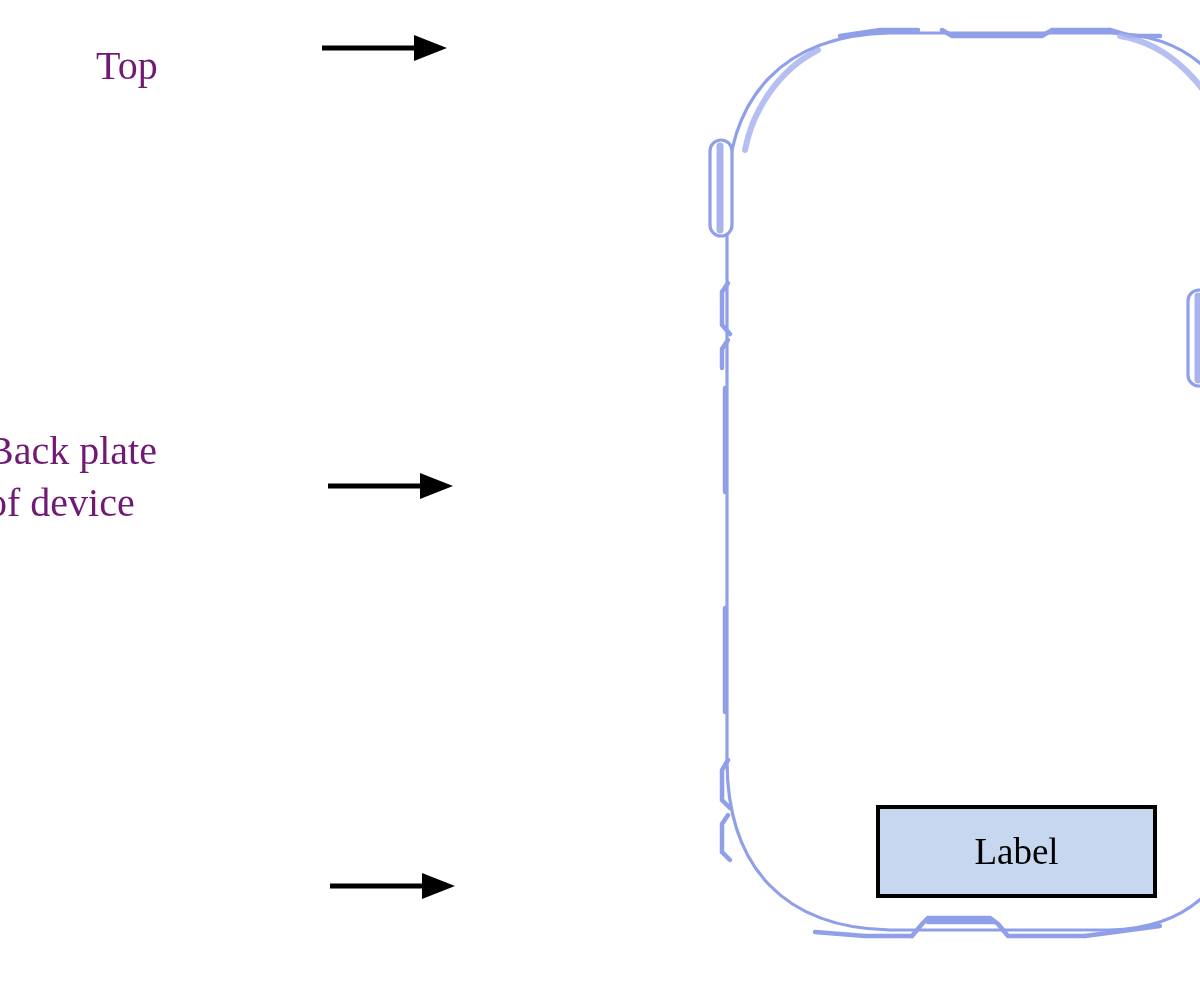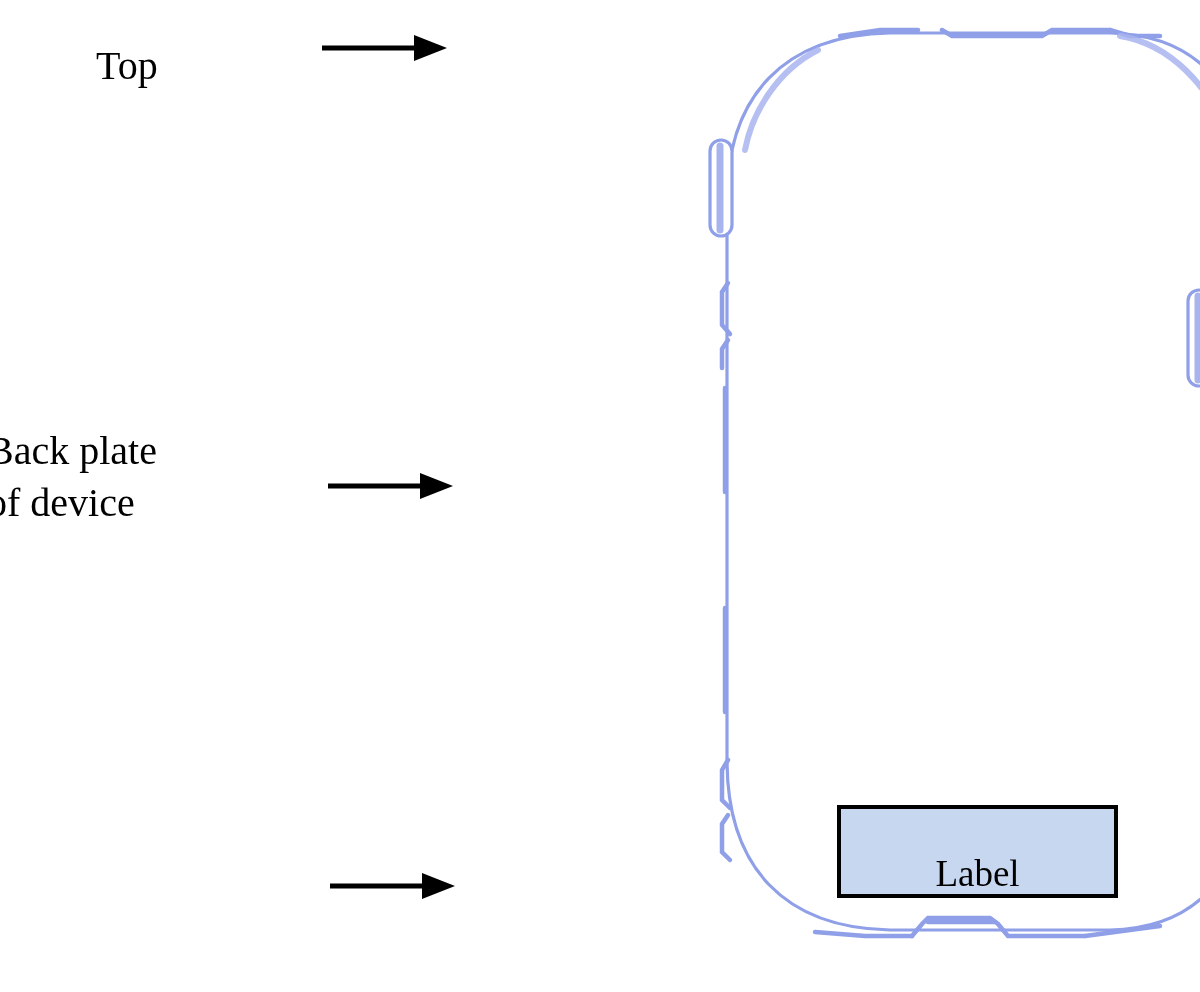--- a/index.html
+++ b/index.html
@@ -12,21 +12,21 @@
     width: 1200px;
     height: 992px;
     background: #ffffff;
     overflow: hidden;
     font-family: "Liberation Serif", "DejaVu Serif", serif;
   }
 
   
   .annot {
     position: absolute;
-    color: #000000;
+    color: #701a75;
     font-family: "Liberation Serif", "DejaVu Serif", serif;
     font-size: 40px;
     line-height: 52px;
     white-space: pre;
     letter-spacing: 0px;
   }
   #annot-top      { left: 96px;  top: 40px; }
   #annot-backplate{ left: -13px; top: 425px; }
   #annot-bottom   { left: 155px; top: 861px; }
 
@@ -38,29 +38,29 @@
     position: absolute;
     left: 690px;
     top: 0px;
     width: 520px;
     height: 992px;
   }
 
   
   #label-box {
     position: absolute;
-    left: 837px;
+    left: 876px;
     top: 805px;
     width: 281px;
     height: 93px;
     background: #c7d7ef;
     border: 4px solid #000000;
     box-sizing: border-box;
     display: flex;
-    align-items: flex-end;
+    align-items: center;
     justify-content: center;
   }
   #label-box-text {
     color: #000000;
     font-family: "Liberation Serif", "DejaVu Serif", serif;
     font-size: 37px;
     line-height: 40px;
   }
 </style>
 </head>

